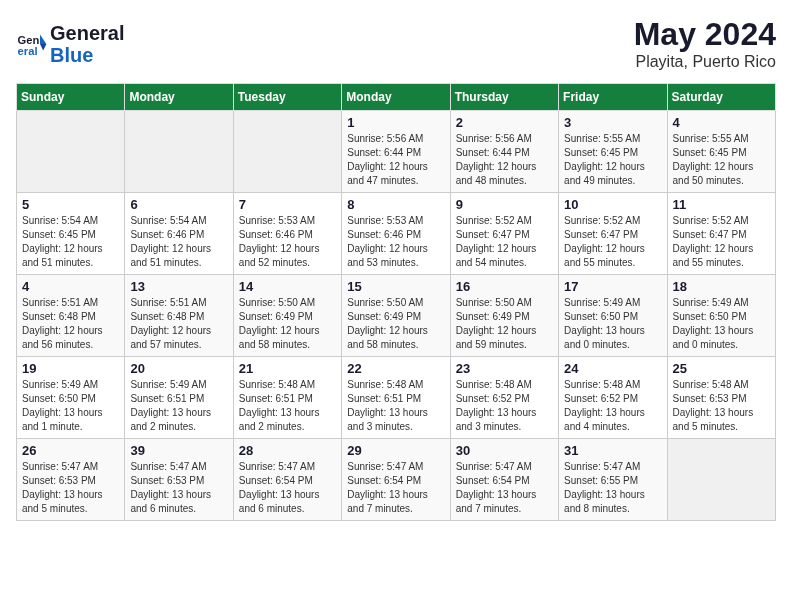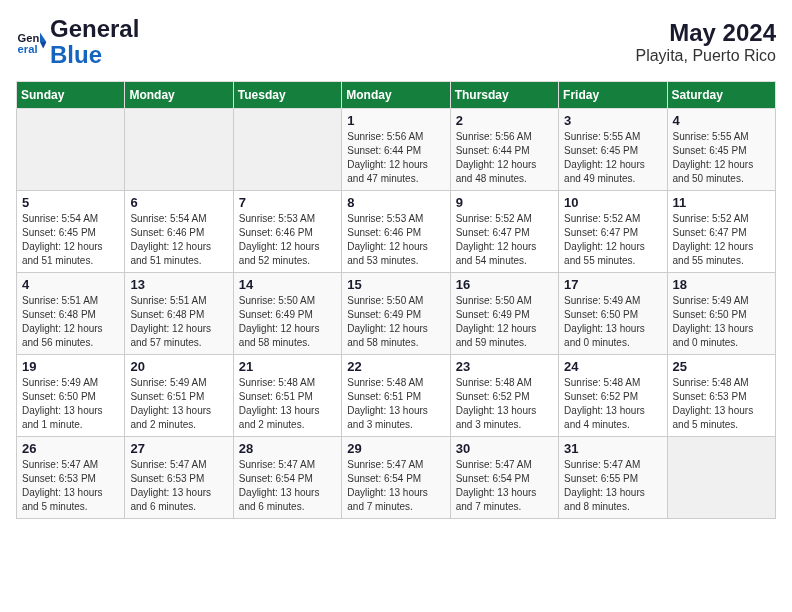--- a/index.html
+++ b/index.html
@@ -14,36 +14,36 @@
       display: flex;
       justify-content: space-between;
       align-items: center;
       margin-bottom: 12px;
     }
     .logo {
       display: flex;
       align-items: center;
     }
     .logo-text {
-      font-size: 24px;
+      font-size: 20px;
       font-weight: bold;
       color: #1a1a2e;
       line-height: 1.1;
     }
     .logo-text .blue { color: #1565c0; }
     .logo-icon {
       width: 32px;
       height: 32px;
       margin-right: 2px;
     }
     .title-block {
       text-align: right;
     }
     .month-title {
-      font-size: 24px;
+      font-size: 32px;
       font-weight: bold;
       color: #1a1a2e;
     }
     .subtitle {
       font-size: 16px;
       color: #333;
       margin-left: 48px;
     }
     table {
       width: 100%;
@@ -311,21 +311,21 @@
       </tr>
       <tr>
         <td>
           <span class="day-num">26</span>
           <div class="day-info" style="white-space: pre-line;">Sunrise: 5:47 AM
 Sunset: 6:53 PM
 Daylight: 13 hours
 and 5 minutes.</div>
         </td>
         <td>
-          <span class="day-num">27</span>
+          <span class="day-num">39</span>
           <div class="day-info" style="white-space: pre-line;">Sunrise: 5:47 AM
 Sunset: 6:53 PM
 Daylight: 13 hours
 and 6 minutes.</div>
         </td>
         <td>
           <span class="day-num">28</span>
           <div class="day-info" style="white-space: pre-line;">Sunrise: 5:47 AM
 Sunset: 6:54 PM
 Daylight: 13 hours

